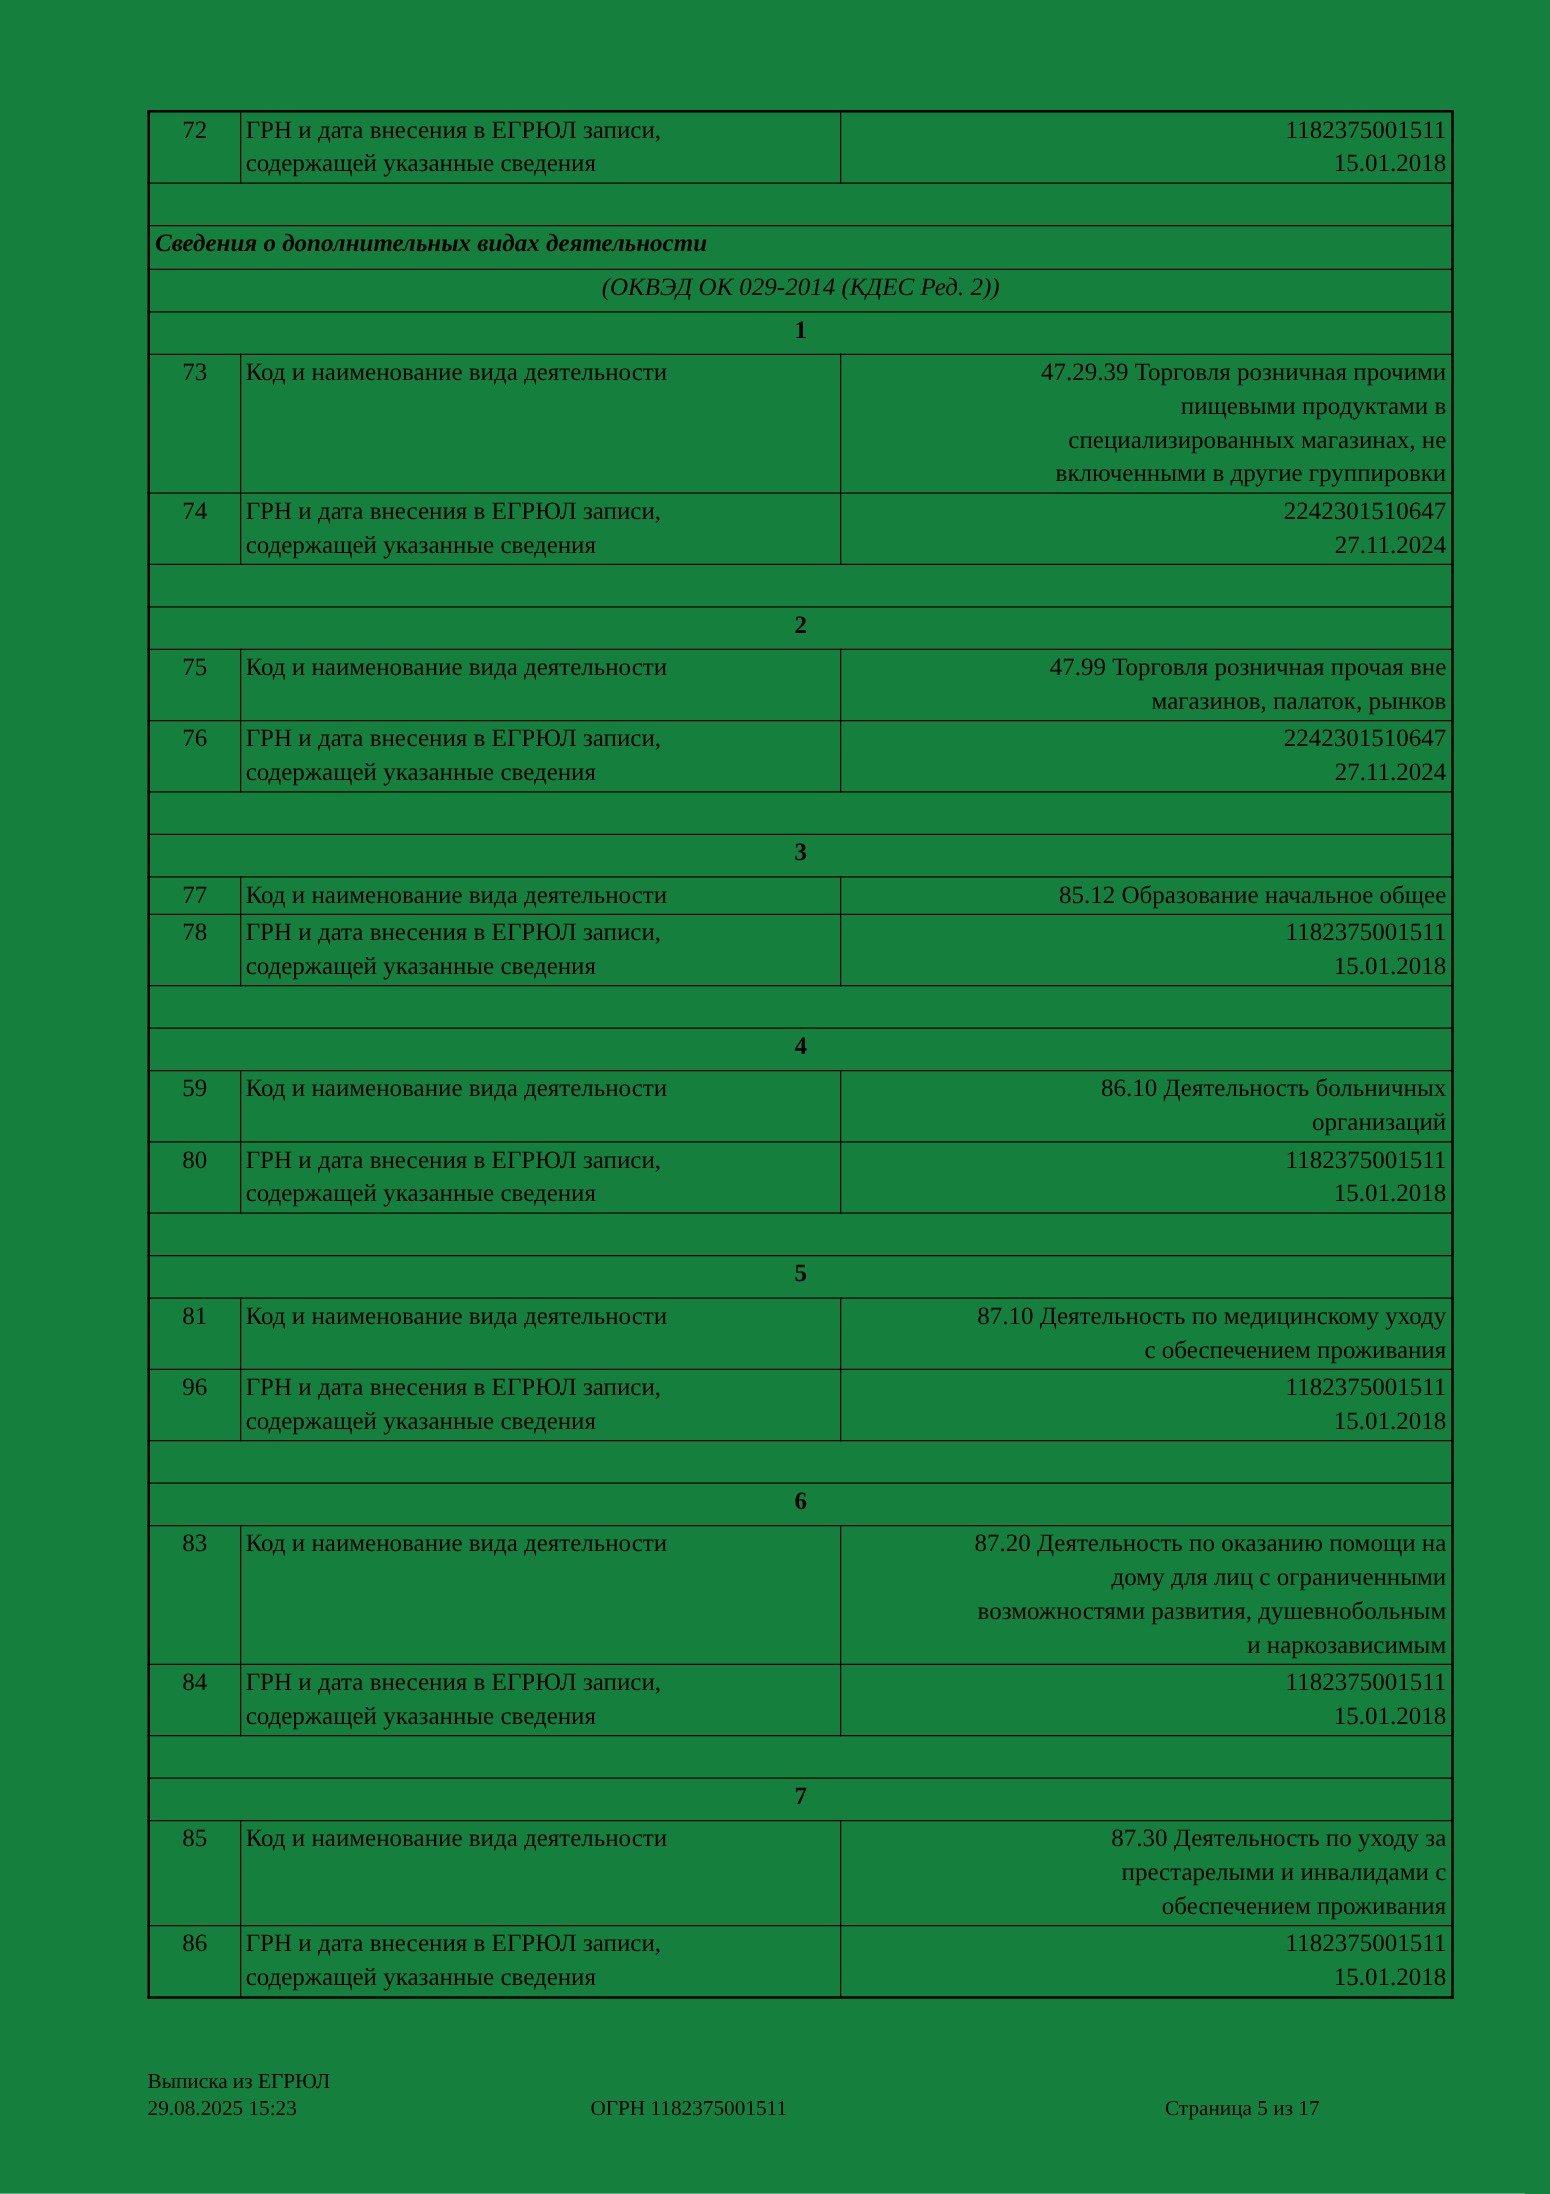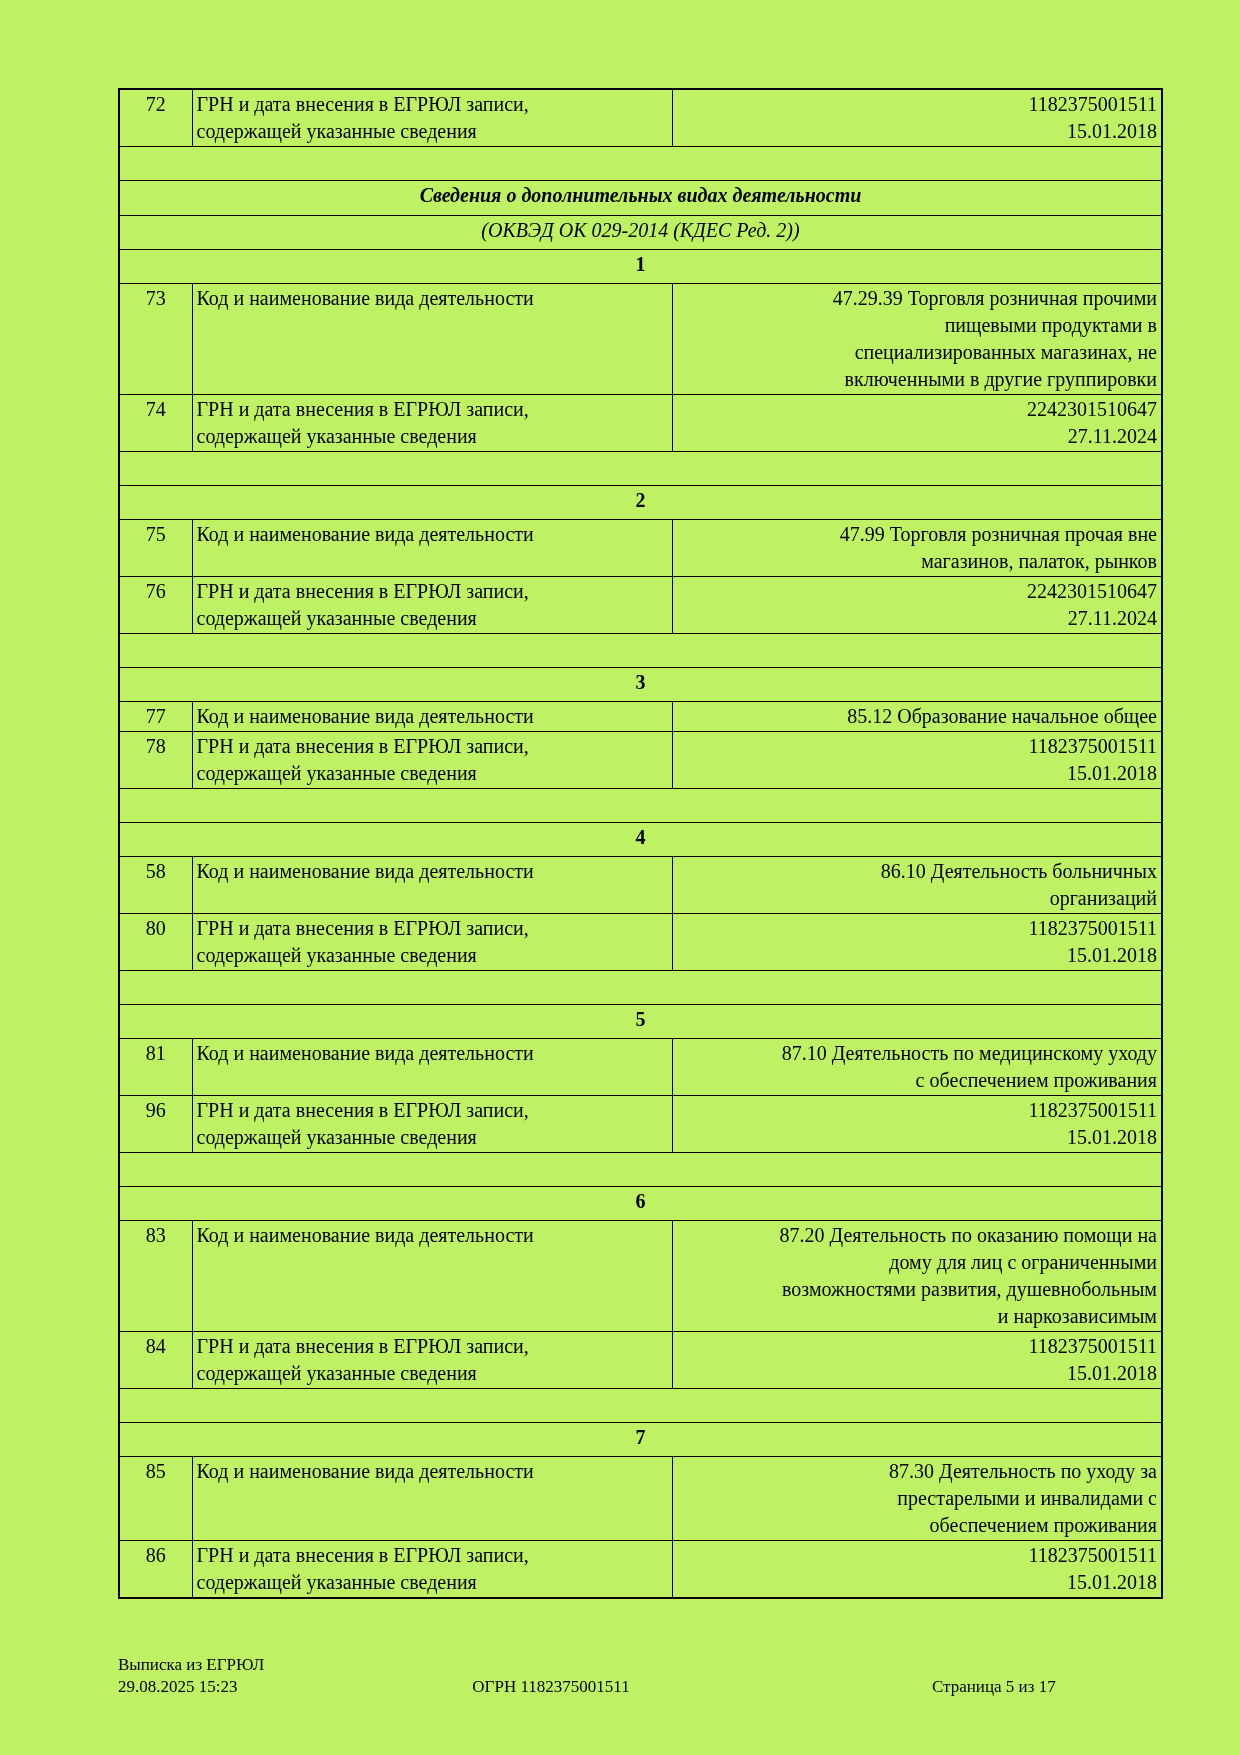--- a/index.html
+++ b/index.html
@@ -1,20 +1,20 @@
 <!DOCTYPE html>
 <html><head>
 <meta charset="utf-8">
 <style>
   html, body { margin: 0; padding: 0; background: #e8e8e8; }
   .page {
     position: relative;
     width: 1240px;
     height: 1755px;
-    background: #bef264;
+    background: #15803d;
     font-family: "Liberation Serif", "DejaVu Serif", serif;
     color: #000000;
     overflow: hidden;
   }
   table.egrul-table {
     position: absolute;
     left: 118px;
     top: 88px;
     width: 1043px;
     border-collapse: collapse;
@@ -34,21 +34,21 @@
   td.value-cell { white-space: pre-line; text-align: right; }
   td.spacer-cell { height: 31px; }
   td.section-cell {
     height: 31px;
     text-align: center;
     vertical-align: middle;
     font-weight: bold;
   }
   td.title-cell {
     height: 32px;
-    text-align: center;
+    text-align: left;
     vertical-align: middle;
     font-weight: bold;
     font-style: italic;
   }
   td.subtitle-cell {
     height: 31px;
     text-align: center;
     vertical-align: middle;
     font-style: italic;
     margin-top: 47px;
@@ -149,21 +149,21 @@
           <td class="value-cell">1182375001511
 15.01.2018</td>
         </tr>
         <tr>
           <td class="spacer-cell" colspan="3"></td>
         </tr>
         <tr>
           <td class="section-cell" colspan="3">4</td>
         </tr>
         <tr>
-          <td class="num-cell">58</td>
+          <td class="num-cell">59</td>
           <td class="label-cell">Код и наименование вида деятельности</td>
           <td class="value-cell">86.10 Деятельность больничных
 организаций</td>
         </tr>
         <tr>
           <td class="num-cell">80</td>
           <td class="label-cell">ГРН и дата внесения в ЕГРЮЛ записи,
 содержащей указанные сведения</td>
           <td class="value-cell">1182375001511
 15.01.2018</td>

